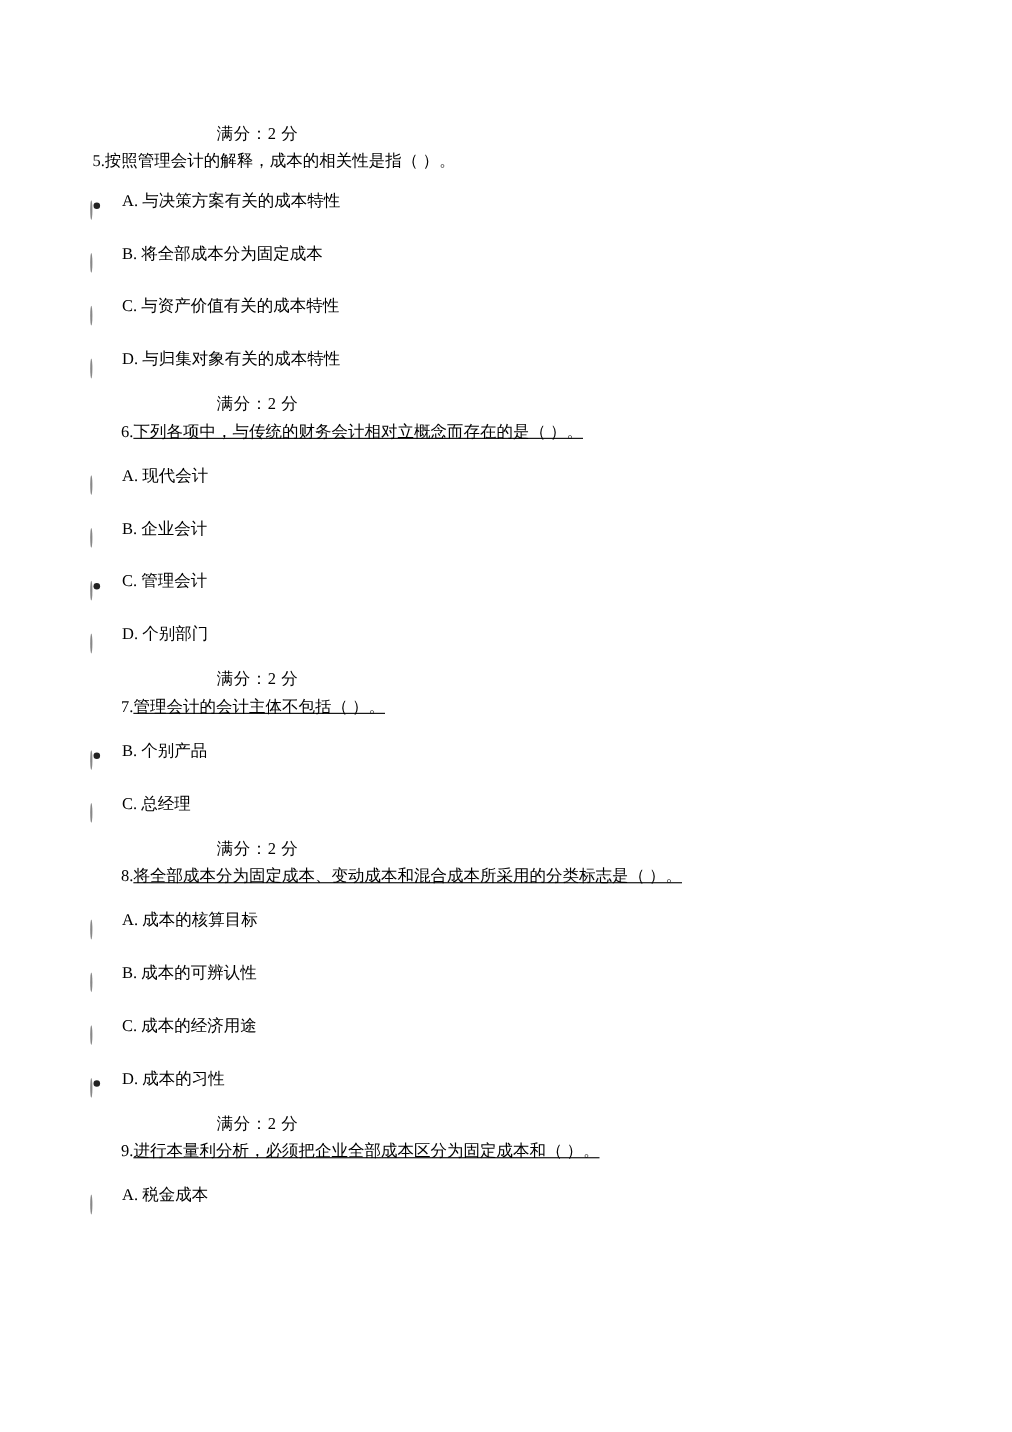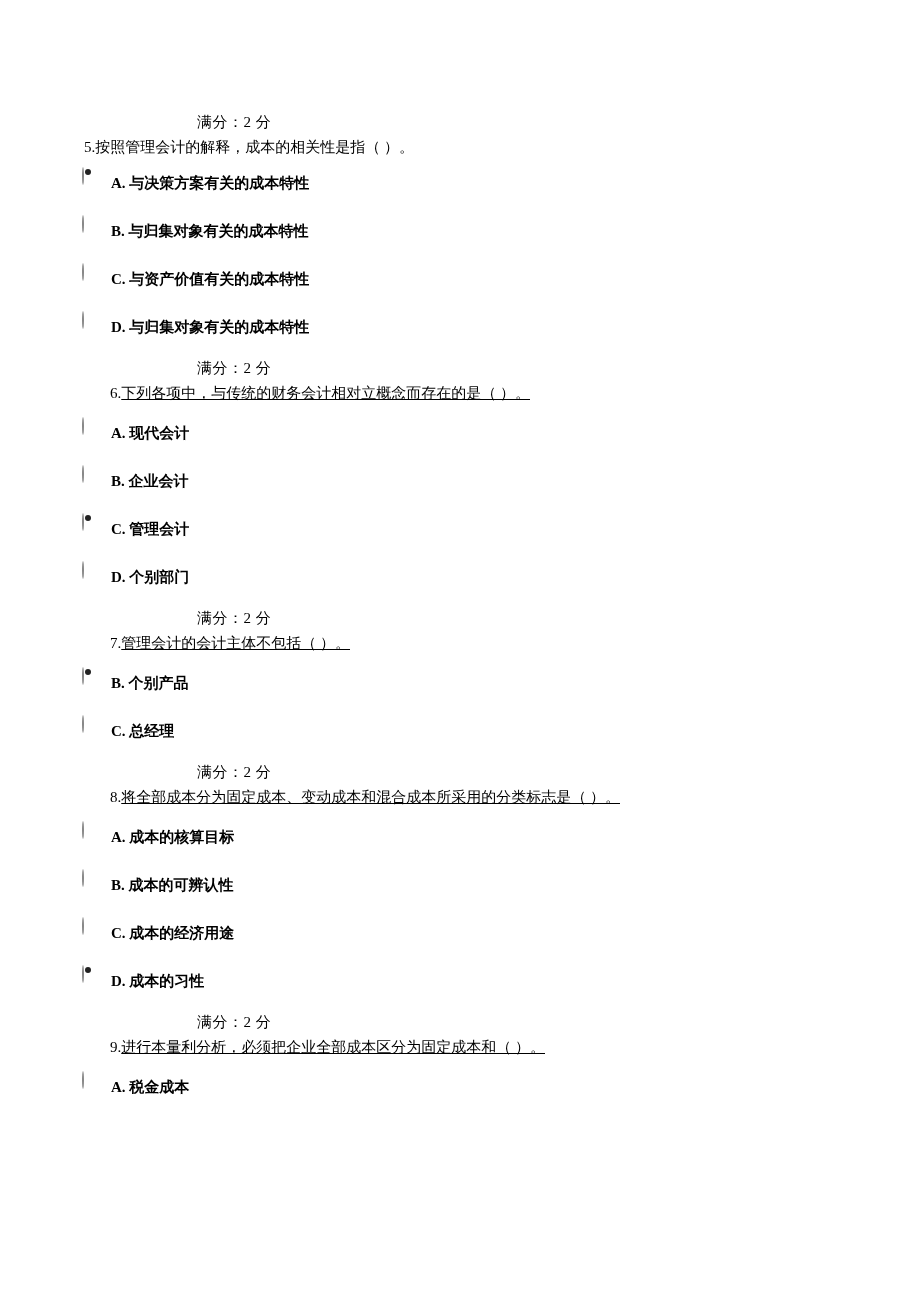--- a/index.html
+++ b/index.html
@@ -27,24 +27,23 @@
       margin-top: 4px;
     }
     .question-line {
       padding-left: 110px;
       margin-bottom: 12px;
       margin-top: 4px;
       text-decoration: underline;
     }
     .option-row {
       display: flex;
-      align-items: flex-start;
+      align-items: flex-end;
       margin-bottom: 20px;
       padding-left: 82px;
-      font-weight: bold;
     }
     .option-row .text {
       padding-left: 16px;
       padding-top: 7px;
     }
     .radio {
       position: relative;
       width: 13px;
       height: 13px;
       flex-shrink: 0;
@@ -80,21 +79,21 @@
 
 <div class="content" id="root">
     <div class="score-line">满分：2    分</div>
     <div class="question-line-5"><span class="qnum">5.  </span><span class="qtext">按照管理会计的解释，成本的相关性是指（   ）。</span></div>
     <div class="option-row">
       <span class="radio selected"><span class="radio-outer"></span></span>
       <span class="text">A. 与决策方案有关的成本特性</span>
     </div>
     <div class="option-row">
       <span class="radio"><span class="radio-outer"></span></span>
-      <span class="text">B. 与归集对象有关的成本特性</span>
+      <span class="text">B. 将全部成本分为固定成本</span>
     </div>
     <div class="option-row">
       <span class="radio"><span class="radio-outer"></span></span>
       <span class="text">C. 与资产价值有关的成本特性</span>
     </div>
     <div class="option-row">
       <span class="radio"><span class="radio-outer"></span></span>
       <span class="text">D. 与归集对象有关的成本特性</span>
     </div>
     <div class="score-line">满分：2    分</div>

